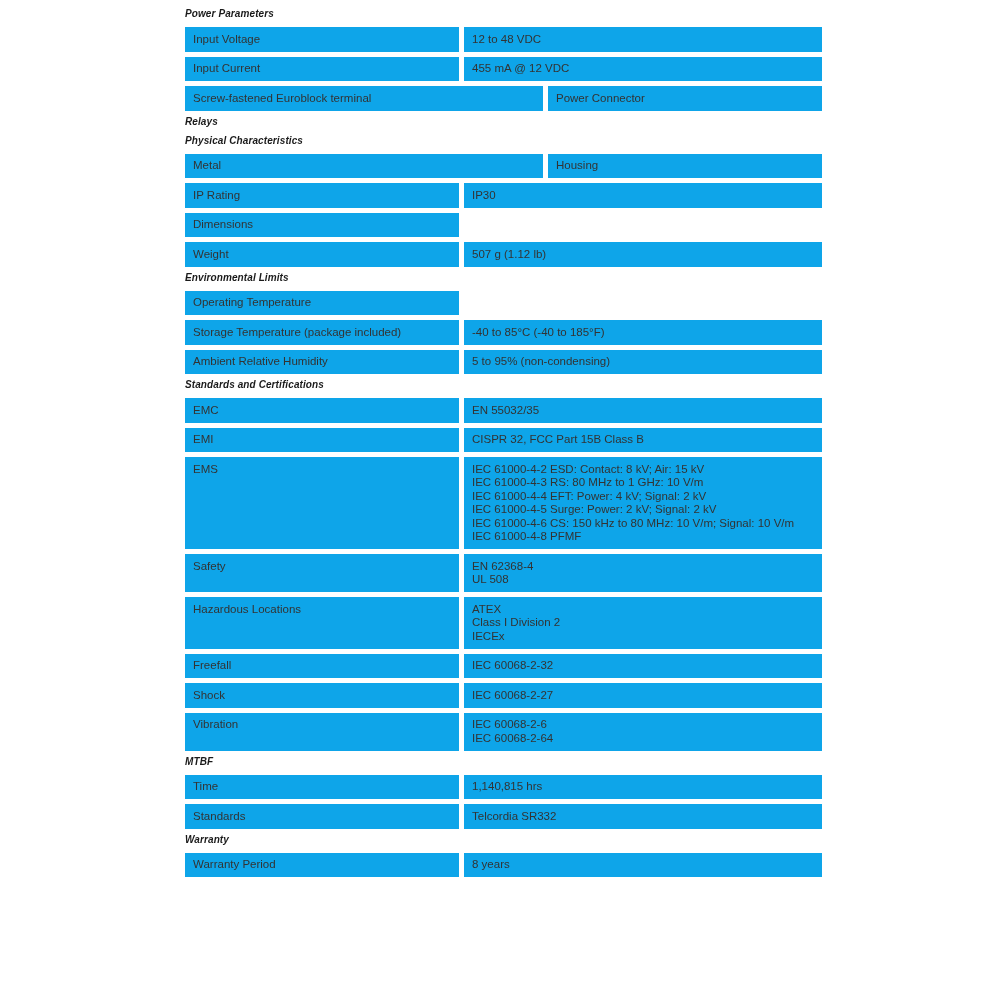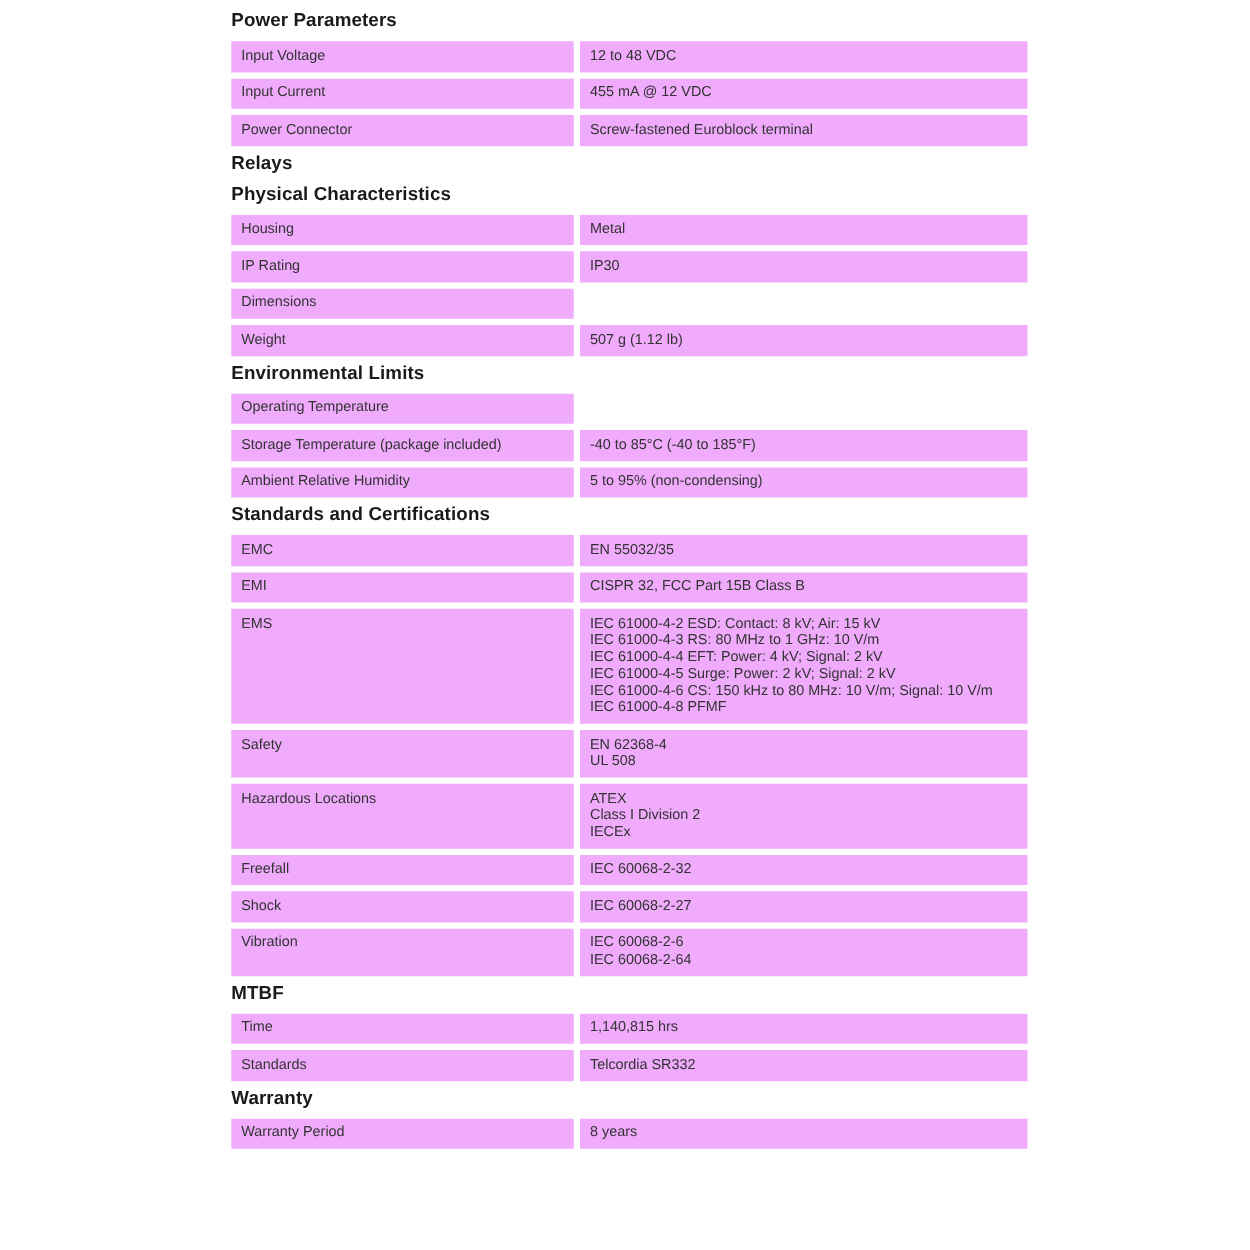--- a/index.html
+++ b/index.html
@@ -18,33 +18,34 @@
   }
   .spec-table {
     position: absolute;
     left: 185px;
     top: 2px;
     width: 637px;
   }
   .section { margin-top: 0; }
   .section:first-child { margin-top: 6px; }
   .section-title {
-    font-size: 15px;
+    font-size: 10px;
     font-weight: bold;
     color: #1a1a1a;
     margin: 0 0 8px 0;
     letter-spacing: 0.1px;
+    font-style: italic;
   }
   .spec-row {
     display: flex;
     column-gap: 5px;
     margin-bottom: 5px;
   }
   .cell {
-    background: #f0abfc;
+    background: #0ea5e9;
     font-size: 11.5px;
     line-height: 13.5px;
     color: #333333;
     padding: 5.5px 8px;
     box-sizing: border-box;
   }
   .cell.label { width: 274px; flex: 0 0 274px; }
   .cell.value { flex: 1 1 auto; white-space: pre-line; }
 </style>
 </head>
@@ -57,34 +58,34 @@
       <h2 class="section-title">Power Parameters</h2>
       <div class="spec-row">
         <div class="cell label">Input Voltage</div>
         <div class="cell value">12 to 48 VDC</div>
       </div>
       <div class="spec-row">
         <div class="cell label">Input Current</div>
         <div class="cell value">455 mA @ 12 VDC</div>
       </div>
       <div class="spec-row">
+        <div class="cell value">Screw-fastened Euroblock terminal</div>
         <div class="cell label">Power Connector</div>
-        <div class="cell value">Screw-fastened Euroblock terminal</div>
       </div>
     </div>
 
     <div class="section">
       <h2 class="section-title">Relays</h2>
     </div>
 
     <div class="section">
       <h2 class="section-title">Physical Characteristics</h2>
       <div class="spec-row">
+        <div class="cell value">Metal</div>
         <div class="cell label">Housing</div>
-        <div class="cell value">Metal</div>
       </div>
       <div class="spec-row">
         <div class="cell label">IP Rating</div>
         <div class="cell value">IP30</div>
       </div>
       <div class="spec-row">
         <div class="cell label">Dimensions</div>
       </div>
       <div class="spec-row">
         <div class="cell label">Weight</div>

